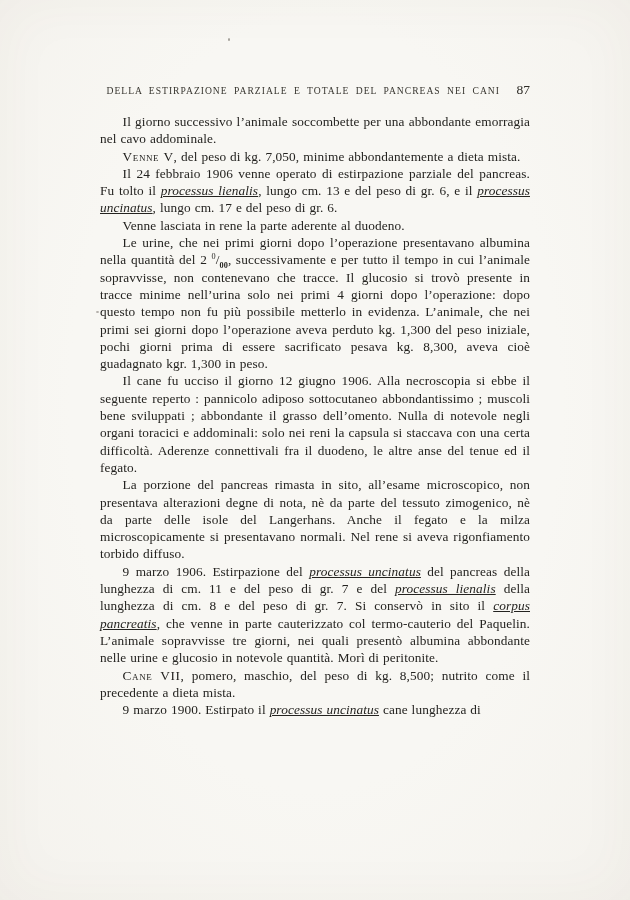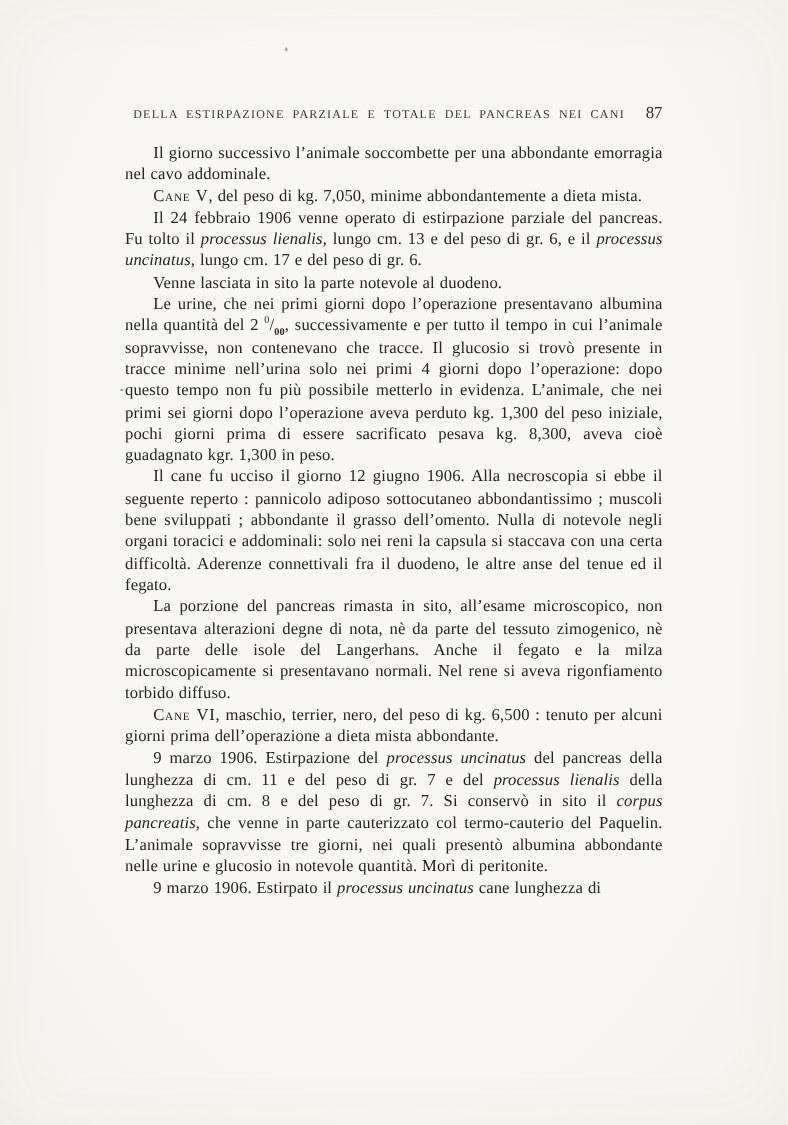--- a/index.html
+++ b/index.html
@@ -24,45 +24,45 @@
     flex:1;text-align:center;
     font-size:9.6px;letter-spacing:1px;word-spacing:3px;
     white-space:nowrap;
   }
   .pageno{
     font-size:13.5px;margin-left:10px;color:#2e2c27;
   }
   .text{color:#242320;font-size:13.3px;line-height:17.3px;
     letter-spacing:0.1px;word-spacing:0.5px;}
   .text p{margin:0;text-indent:1.7em;text-align:justify;}
-  .run-i{font-style:italic;}
+  .run-i{font-style:italic;text-decoration:underline;}
   .run-sc{font-variant:small-caps;letter-spacing:0.6px;}
   .run-sup{vertical-align:super;font-size:62%;line-height:0;}
   .run-sub{vertical-align:sub;font-size:62%;line-height:0;font-weight:bold;}
   .artifact{position:absolute;background:#5a554c;border-radius:50%;opacity:.55;}
   .a1{left:228px;top:38px;width:2px;height:3px;}
   .a2{left:96px;top:311px;width:3px;height:2px;opacity:.45;}
 </style>
 </head>
 <body>
 
 <div class="scan">
   <div class="artifact a1"></div>
   <div class="artifact a2"></div>
   <div class="content">
     <div class="header">
       <span class="title">DELLA ESTIRPAZIONE PARZIALE E TOTALE DEL PANCREAS NEI CANI</span>
       <span class="pageno">87</span>
     </div>
     <div class="text">
         <p><span>Il giorno successivo l’animale soccombette per una abbondante emorragia nel cavo addominale.</span></p>
-        <p><span class="run-sc">Cane V</span><span>, del peso di kg. 7,050, minime abbondantemente a dieta mista.</span></p>
+        <p><span class="run-sc">Venne V</span><span>, del peso di kg. 7,050, minime abbondantemente a dieta mista.</span></p>
         <p><span>Il 24 febbraio 1906 venne operato di estirpazione parziale del pancreas. Fu tolto il </span><span class="run-i">processus lienalis</span><span>, lungo cm. 13 e del peso di gr. 6, e il </span><span class="run-i">processus uncinatus</span><span>, lungo cm. 17 e del peso di gr. 6.</span></p>
-        <p><span>Venne lasciata in sito la parte notevole al duodeno.</span></p>
+        <p><span>Venne lasciata in rene la parte aderente al duodeno.</span></p>
         <p><span>Le urine, che nei primi giorni dopo l’operazione presentavano albumina nella quantità del 2 </span><span class="run-sup">0</span><span>/</span><span class="run-sub">00</span><span>, successivamente e per tutto il tempo in cui l’animale sopravvisse, non contenevano che tracce. Il glucosio si trovò presente in tracce minime nell’urina solo nei primi 4 giorni dopo l’operazione: dopo questo tempo non fu più possibile metterlo in evidenza. L’animale, che nei primi sei giorni dopo l’operazione aveva perduto kg. 1,300 del peso iniziale, pochi giorni prima di essere sacrificato pesava kg. 8,300, aveva cioè guadagnato kgr. 1,300 in peso.</span></p>
         <p><span>Il cane fu ucciso il giorno 12 giugno 1906. Alla necroscopia si ebbe il seguente reperto : pannicolo adiposo sottocutaneo abbondantissimo ; muscoli bene sviluppati ; abbondante il grasso dell’omento. Nulla di notevole negli organi toracici e addominali: solo nei reni la capsula si staccava con una certa difficoltà. Aderenze connettivali fra il duodeno, le altre anse del tenue ed il fegato.</span></p>
         <p><span>La porzione del pancreas rimasta in sito, all’esame microscopico, non presentava alterazioni degne di nota, nè da parte del tessuto zimogenico, nè da parte delle isole del Langerhans. Anche il fegato e la milza microscopicamente si presentavano normali. Nel rene si aveva rigonfiamento torbido diffuso.</span></p>
-        <p><span class="run-sc">Cane VI</span><span>, maschio, terrier, nero, del peso di kg. 6,500 : tenuto per alcuni giorni prima dell’operazione a dieta mista abbondante.</span></p>
         <p><span>9 marzo 1906. Estirpazione del </span><span class="run-i">processus uncinatus</span><span> del pancreas della lunghezza di cm. 11 e del peso di gr. 7 e del </span><span class="run-i">processus lienalis</span><span> della lunghezza di cm. 8 e del peso di gr. 7. Si conservò in sito il </span><span class="run-i">corpus pancreatis</span><span>, che venne in parte cauterizzato col termo-cauterio del Paquelin. L’animale sopravvisse tre giorni, nei quali presentò albumina abbondante nelle urine e glucosio in notevole quantità. Morì di peritonite.</span></p>
-        <p><span>9 marzo 1906. Estirpato il </span><span class="run-i">processus uncinatus</span><span> cane lunghezza di</span></p>
+        <p><span class="run-sc">Cane VII</span><span>, pomero, maschio, del peso di kg. 8,500; nutrito come il precedente a dieta mista.</span></p>
+        <p><span>9 marzo 1900. Estirpato il </span><span class="run-i">processus uncinatus</span><span> cane lunghezza di</span></p>
       </div>
   </div>
 </div>
 
 </body></html>

